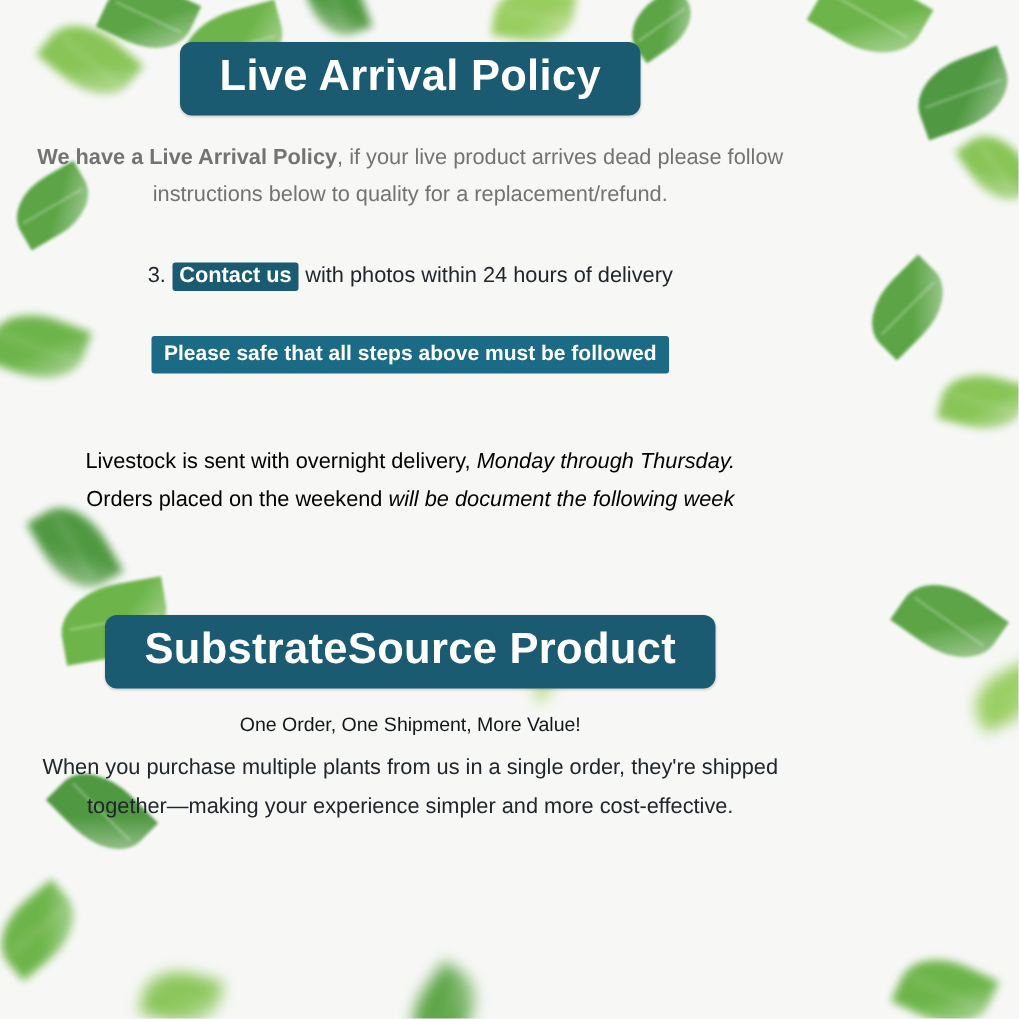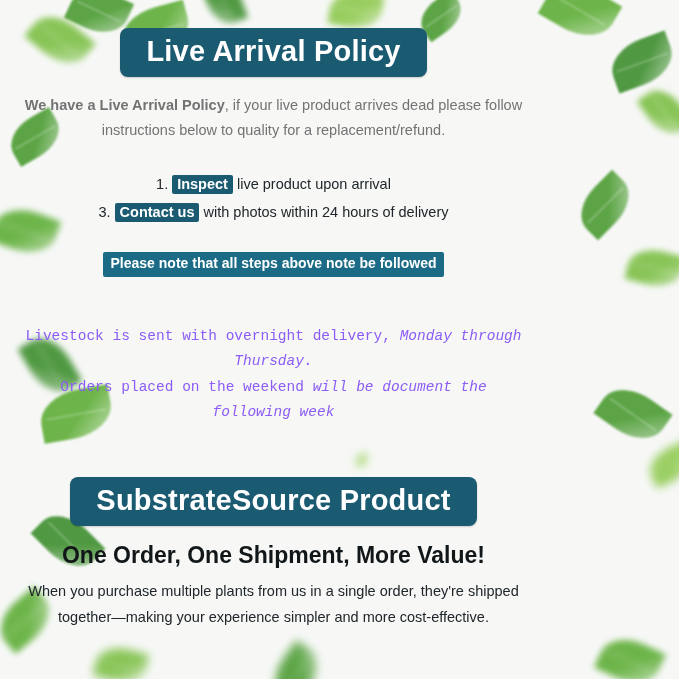--- a/index.html
+++ b/index.html
@@ -59,21 +59,21 @@
     border-radius: 8px;
     padding: 7px 26px 9px 26px;
     box-shadow: 0 1px 2px rgba(0,0,0,0.18);
   }
   #policy-banner {
     font-size: 29px;
     margin-top: 28px;
   }
   #product-banner {
     font-size: 29px;
-    margin-top: 4px;
+    margin-top: 16px;
   }
 
   .intro {
     font-size: 14.5px;
     color: #737373;
     line-height: 1.75;
     width: 530px;
     margin: 16px auto 0 auto;
   }
   .intro b { font-weight: bold; }
@@ -110,33 +110,32 @@
     font-weight: bold;
     padding: 3px 8px 4px 8px;
     border-radius: 2px;
     margin-bottom: 3px;
   }
 
   .shipping {
     margin: 44px auto 0 auto;
     width: 500px;
     font-size: 14.5px;
-    color: #8b5cf6;
+    color: #000000;
     line-height: 1.75;
-    font-family: Liberation Mono, monospace;
   }
   .shipping i { font-style: italic; }
 
   #product-section {
     margin-top: 48px;
   }
   .subhead {
     margin-top: 16px;
-    font-size: 23px;
-    font-weight: bold;
+    font-size: 13px;
+    font-weight: normal;
     color: #111618;
     text-align: center;
   }
   .product-body {
     width: 520px;
     margin: 10px auto 16px auto;
     font-size: 14.5px;
     color: #20262b;
     line-height: 1.75;
   }
@@ -218,30 +217,27 @@
 
 <div id="content">
 
   <div class="banner" id="policy-banner">Live Arrival Policy</div>
 
   <p class="intro">
     <b>We have a Live Arrival Policy</b><span>, if your live product arrives dead please follow instructions below to quality for a replacement/refund.</span>
   </p>
 
   <ol class="steps">
-    <li>
-      <span class="num">1.</span><span></span><span class="hl">Inspect</span><span> live product upon arrival</span>
-    </li>
     <li>
       <span class="num">3.</span><span></span><span class="hl">Contact us</span><span> with photos within 24 hours of delivery</span>
     </li>
   </ol>
 
   <div class="note">
-    <span class="hl-line">Please note that all steps above note be followed</span><br>
+    <span class="hl-line">Please safe that all steps above must be followed</span><br>
   </div>
 
   <p class="shipping">
     <span>Livestock is sent with overnight delivery, </span><i>Monday through Thursday.</i><br>
     <span>Orders placed on the weekend </span><i>will be document the following week</i><br>
   </p>
 
   <div id="product-section">
     <div class="banner" id="product-banner">SubstrateSource Product</div>
 

